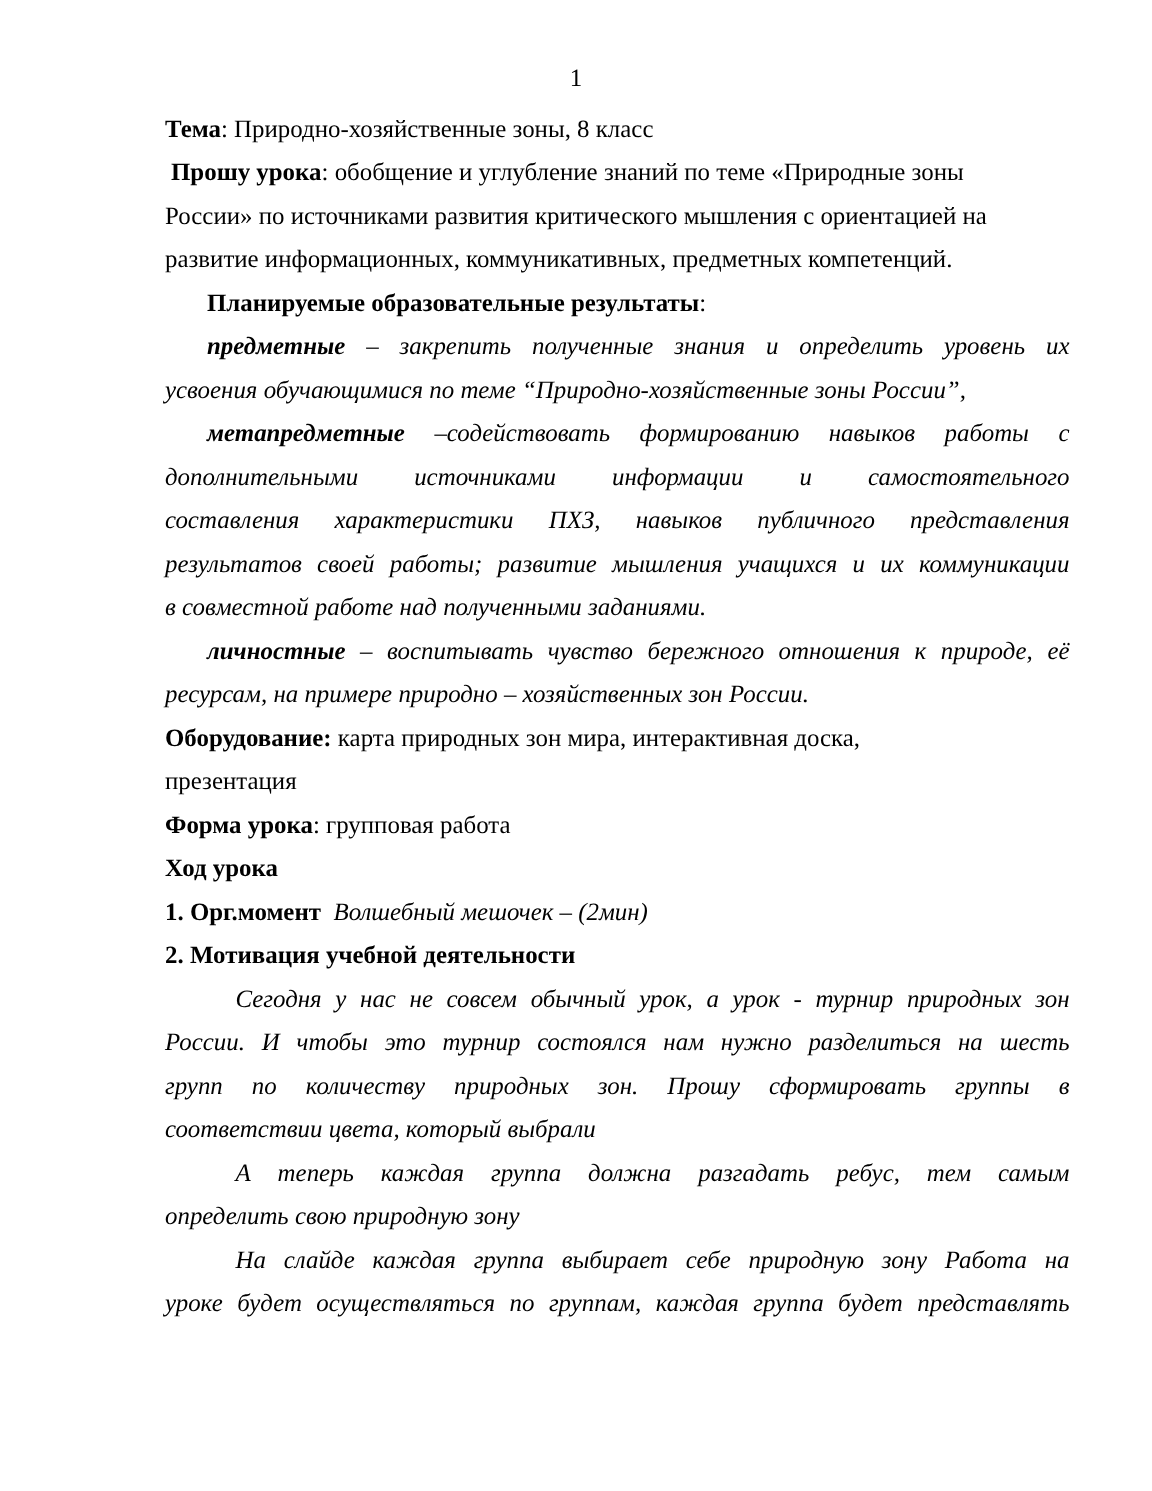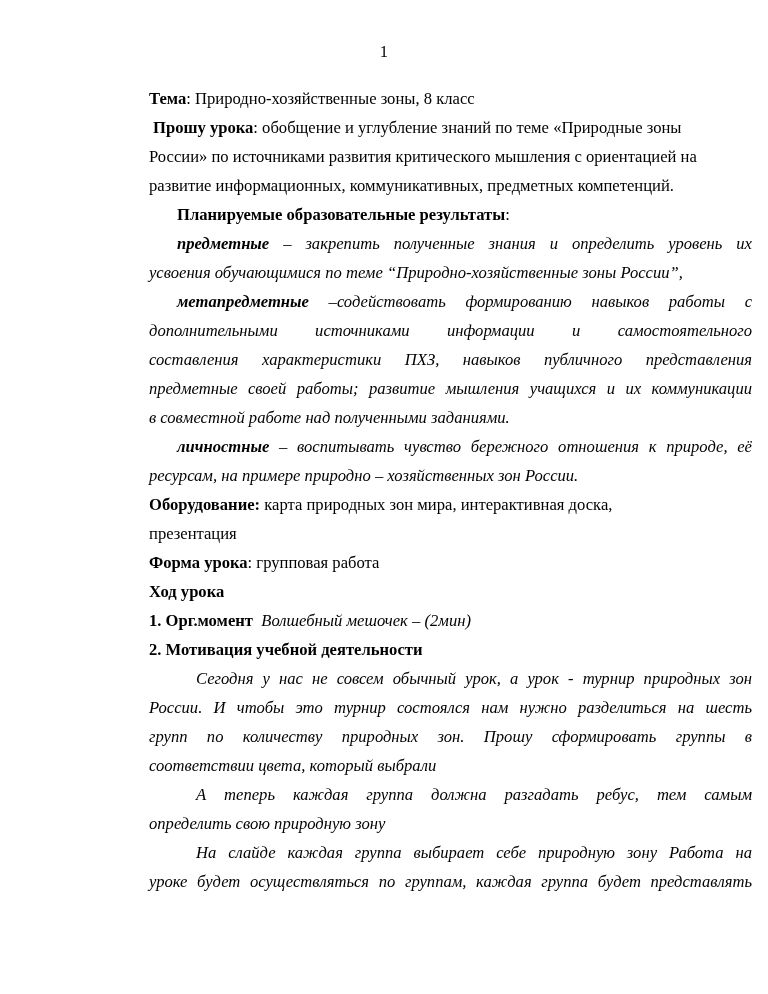--- a/index.html
+++ b/index.html
@@ -2,21 +2,21 @@
 <html><head>
   <meta charset="utf-8">
   <style>
     html, body { margin: 0; padding: 0; background: #ffffff; }
     body {
       width: 768px; height: 994px; position: relative; overflow: hidden;
       font-family: "Liberation Serif", "DejaVu Serif", serif;
       color: #000; font-size: 16.6px;
     }
     .page-number { position: absolute; top: 42px; left: 0; width: 768px; text-align: center; font-size: 16.6px; }
-    .content { position: absolute; top: 84px; left: 110px; width: 603px; margin-left: 39px; }
+    .content { position: absolute; top: 71px; left: 110px; width: 603px; }
     .line { line-height: 29px; height: 29px; white-space: nowrap; }
     .just { text-align: justify; text-align-last: justify; }
     .b { font-weight: bold; }
     .i { font-style: italic; }
     .ind1 { text-indent: 28px; }
     .ind2 { text-indent: 47px; }
     .center { }
   </style>
 </head>
 <body>
@@ -42,21 +42,21 @@
   <div class="line just ind1 i">
     <span class="b">предметные</span><span> – закрепить полученные знания и определить уровень их</span>
   </div>
   <div class="line i">усвоения обучающимися по теме “Природно-хозяйственные зоны России”,</div>
 
   <div class="line just ind1 i">
     <span class="b">метапредметные</span><span> –содействовать формированию навыков работы с</span>
   </div>
   <div class="line just i">дополнительными источниками информации и самостоятельного</div>
   <div class="line just i">составления характеристики ПХЗ, навыков публичного представления</div>
-  <div class="line just i">предметные своей работы; развитие мышления учащихся и их коммуникации</div>
+  <div class="line just i">результатов своей работы; развитие мышления учащихся и их коммуникации</div>
   <div class="line i">в совместной работе над полученными заданиями.</div>
 
   <div class="line just ind1 i">
     <span class="b">личностные</span><span> – воспитывать чувство бережного отношения к природе, её</span>
   </div>
   <div class="line i">ресурсам, на примере природно – хозяйственных зон России.</div>
 
   <div class="line">
     <span class="b">Оборудование:</span><span> карта природных зон мира, интерактивная доска,</span>
   </div>

